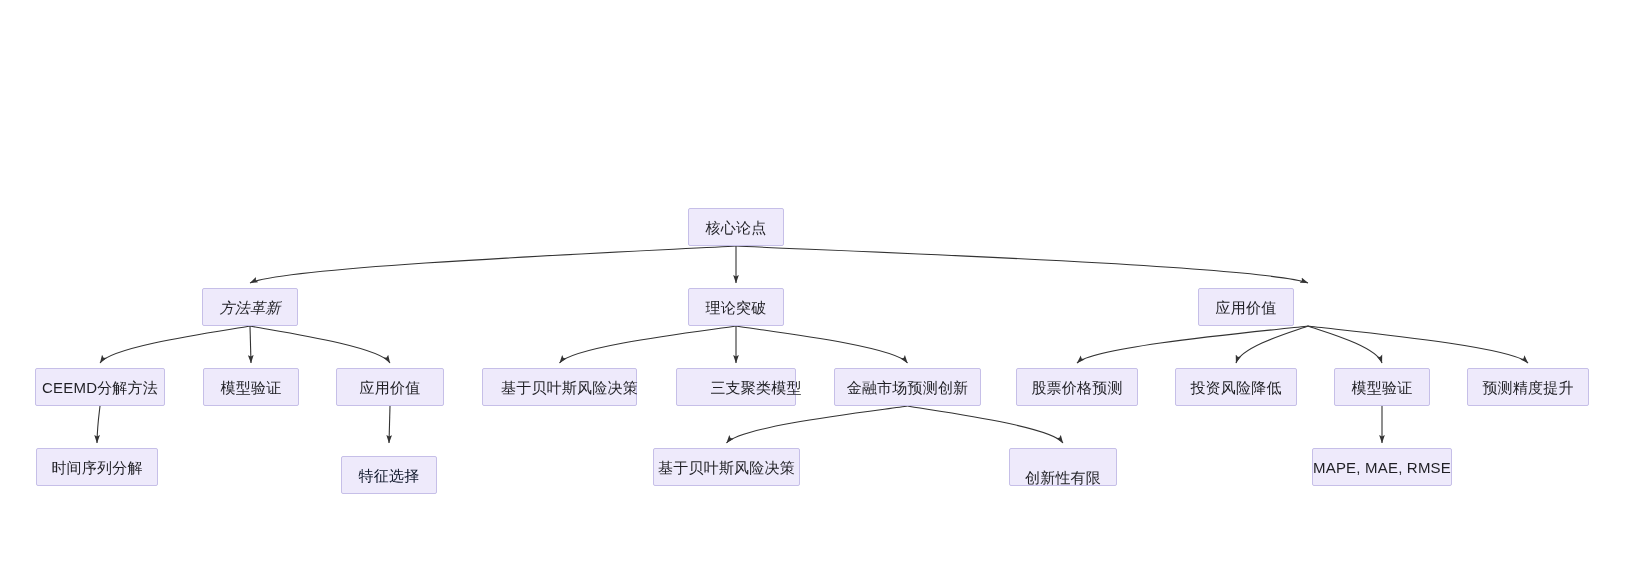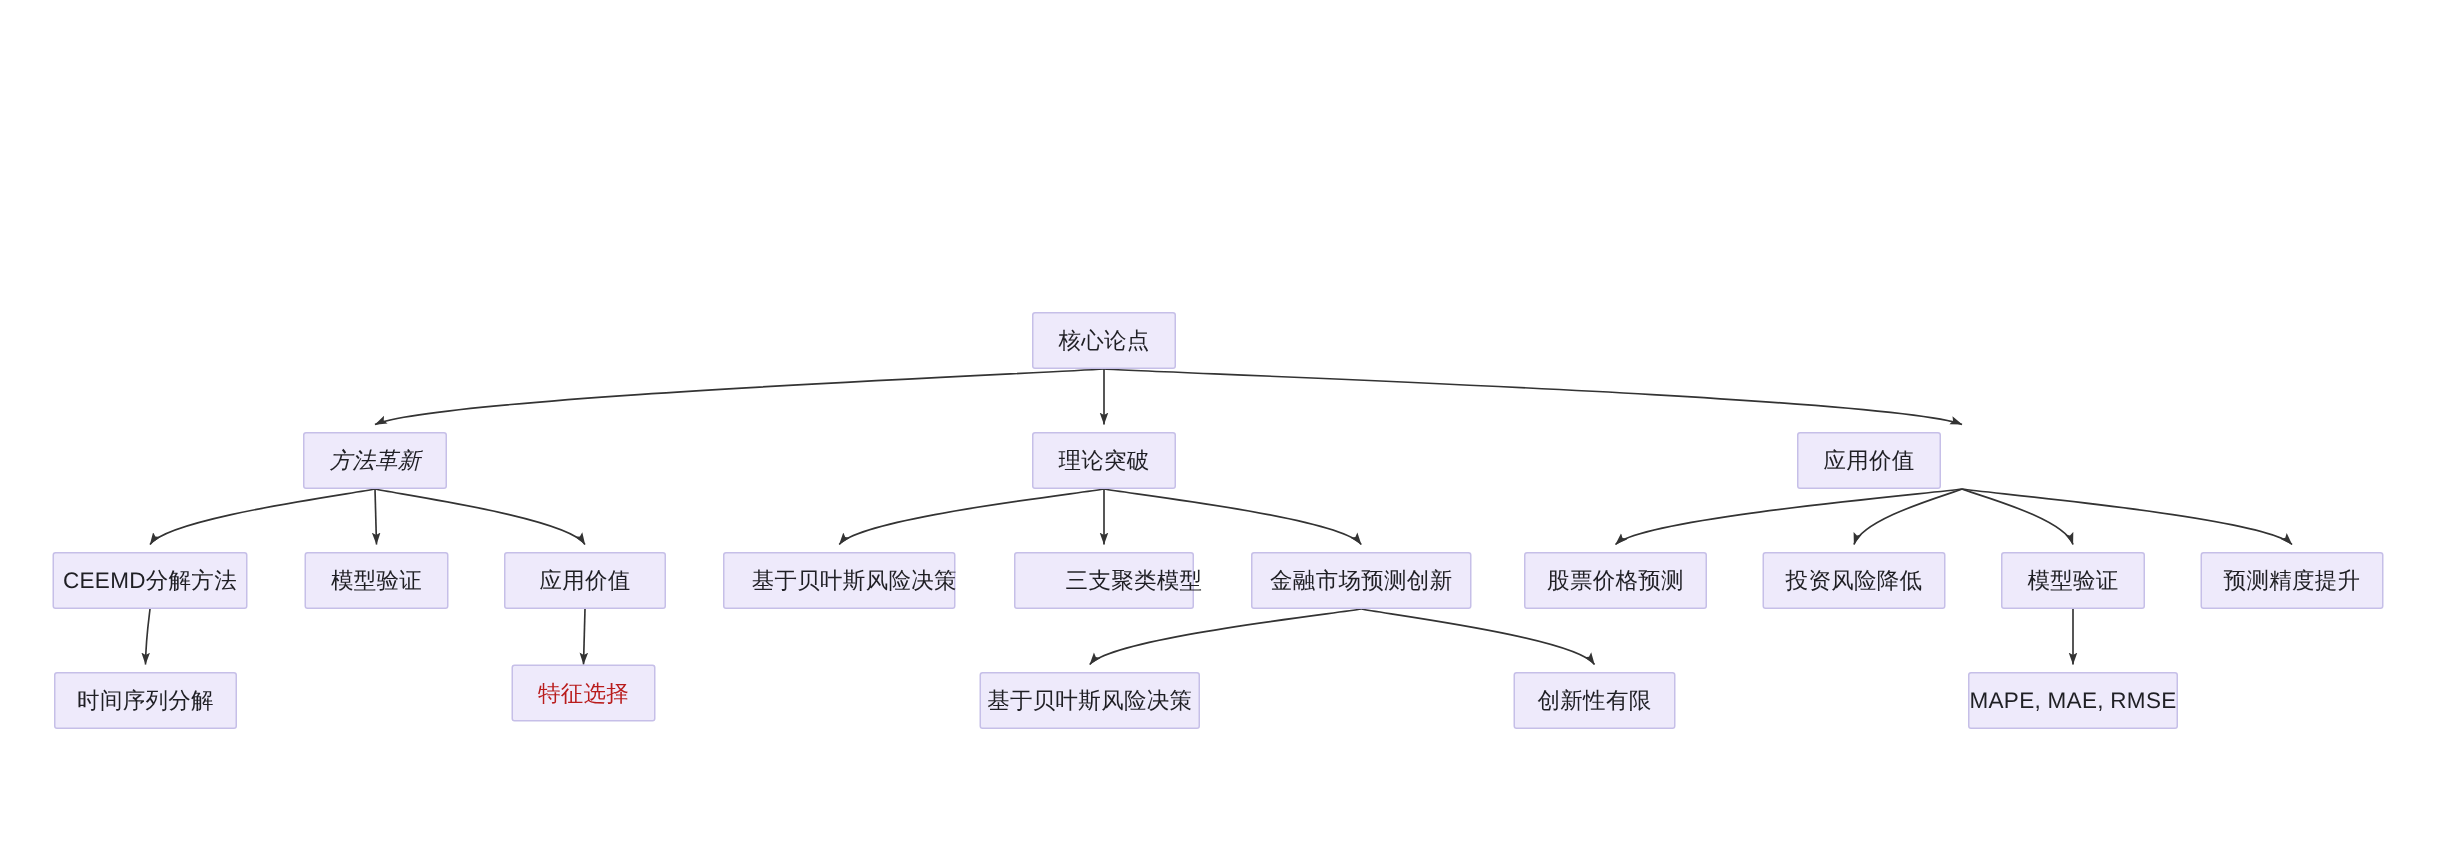--- a/index.html
+++ b/index.html
@@ -118,26 +118,26 @@
       </div>
       <div class="node" style="left: 1303px; top: 368px; width: 96px; height: 38px; background: rgb(238, 234, 251); border-color: rgb(198, 191, 232); color: rgb(31, 31, 36); text-align: center;">
         <span class="label">模型验证</span>
       </div>
       <div class="node" style="left: 1436px; top: 368px; width: 122px; height: 38px; background: rgb(238, 234, 251); border-color: rgb(198, 191, 232); color: rgb(31, 31, 36);">
         <span class="label">预测精度提升</span>
       </div>
       <div class="node" style="left: 5px; top: 448px; width: 122px; height: 38px; background: rgb(238, 234, 251); border-color: rgb(198, 191, 232); color: rgb(31, 31, 36);">
         <span class="label">时间序列分解</span>
       </div>
-      <div class="node" style="left: 310px; top: 443px; width: 96px; height: 38px; background: rgb(238, 234, 251); border-color: rgb(198, 191, 232); color: #b91c1c;">
+      <div class="node" style="left: 310px; top: 456px; width: 96px; height: 38px; background: rgb(238, 234, 251); border-color: rgb(198, 191, 232); color: #0f172a;">
         <span class="label">特征选择</span>
       </div>
       <div class="node" style="left: 622px; top: 448px; width: 147px; height: 38px; background: rgb(238, 234, 251); border-color: rgb(198, 191, 232); color: rgb(31, 31, 36);">
         <span class="label">基于贝叶斯风险决策</span>
       </div>
-      <div class="node" style="left: 978px; top: 448px; width: 108px; height: 38px; background: rgb(238, 234, 251); border-color: rgb(198, 191, 232); color: rgb(31, 31, 36);">
+      <div class="node" style="left: 978px; top: 448px; width: 108px; height: 38px; background: rgb(238, 234, 251); border-color: rgb(198, 191, 232); color: rgb(31, 31, 36); align-items: flex-end;">
         <span class="label">创新性有限</span>
       </div>
       <div class="node" style="left: 1281px; top: 448px; width: 140px; height: 38px; background: rgb(238, 234, 251); border-color: rgb(198, 191, 232); color: rgb(31, 31, 36);">
         <span class="label">MAPE, MAE, RMSE</span>
       </div>
     </div>
 </div>
 
 </body></html>

